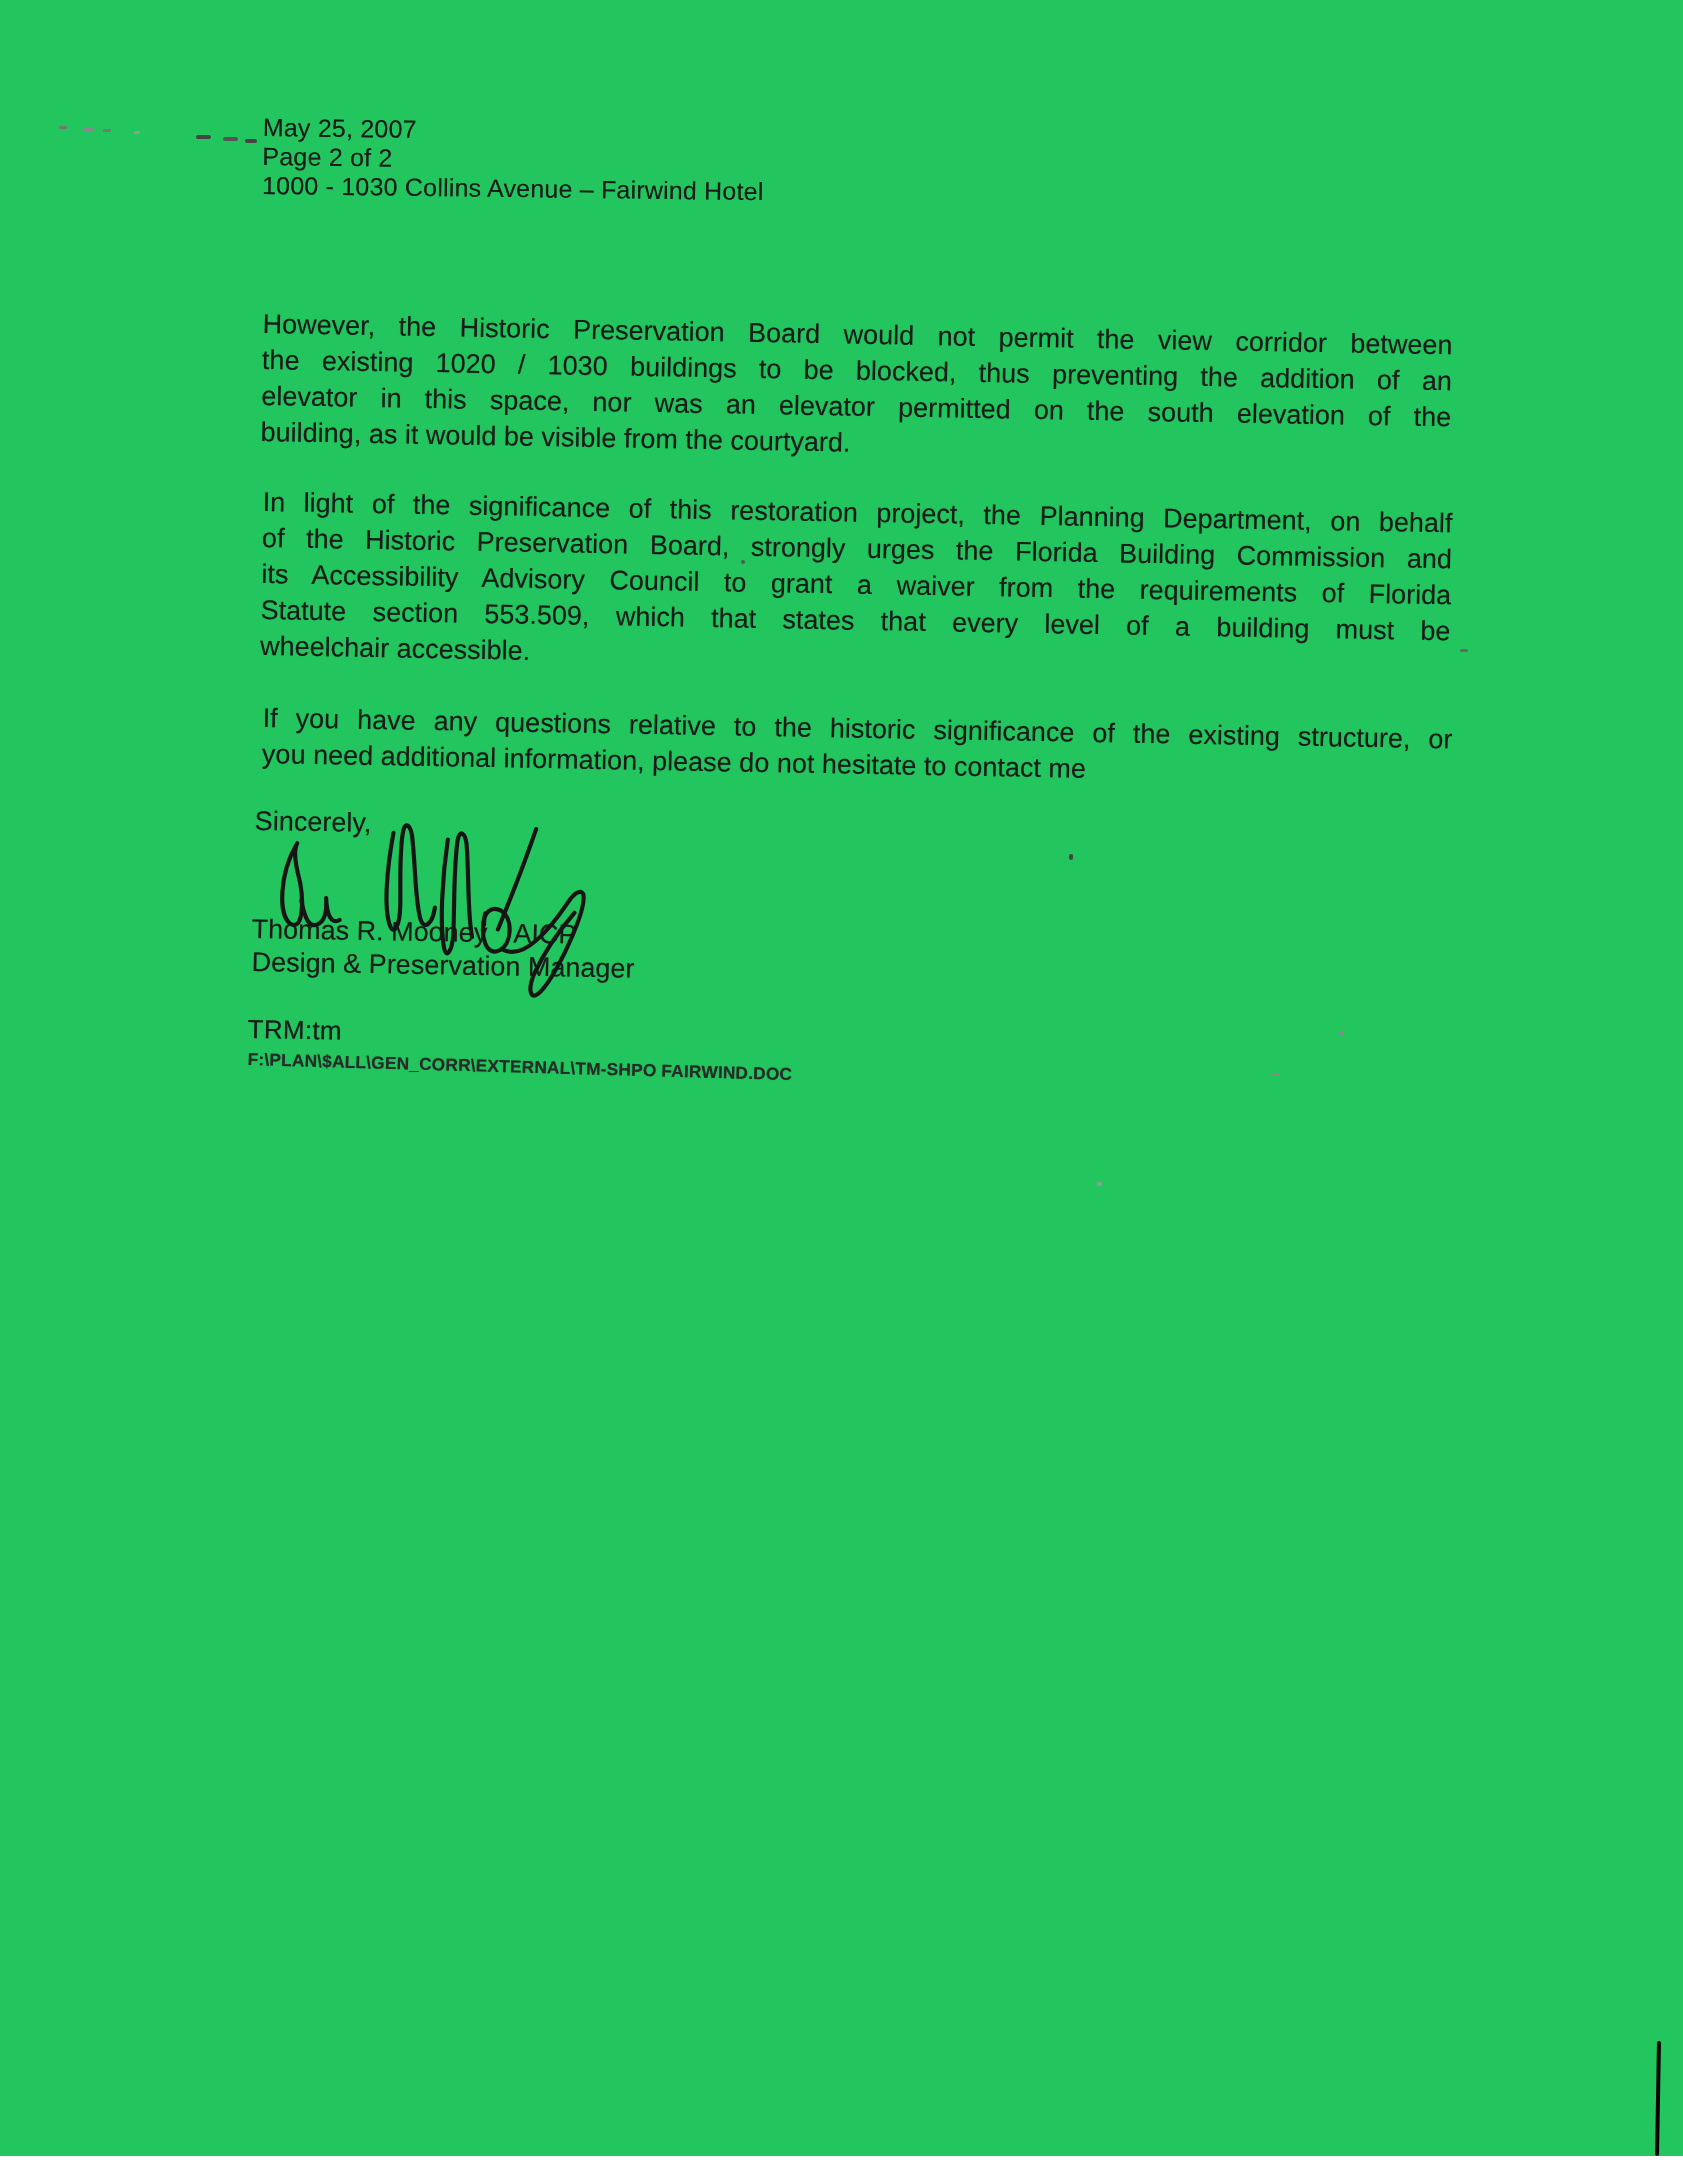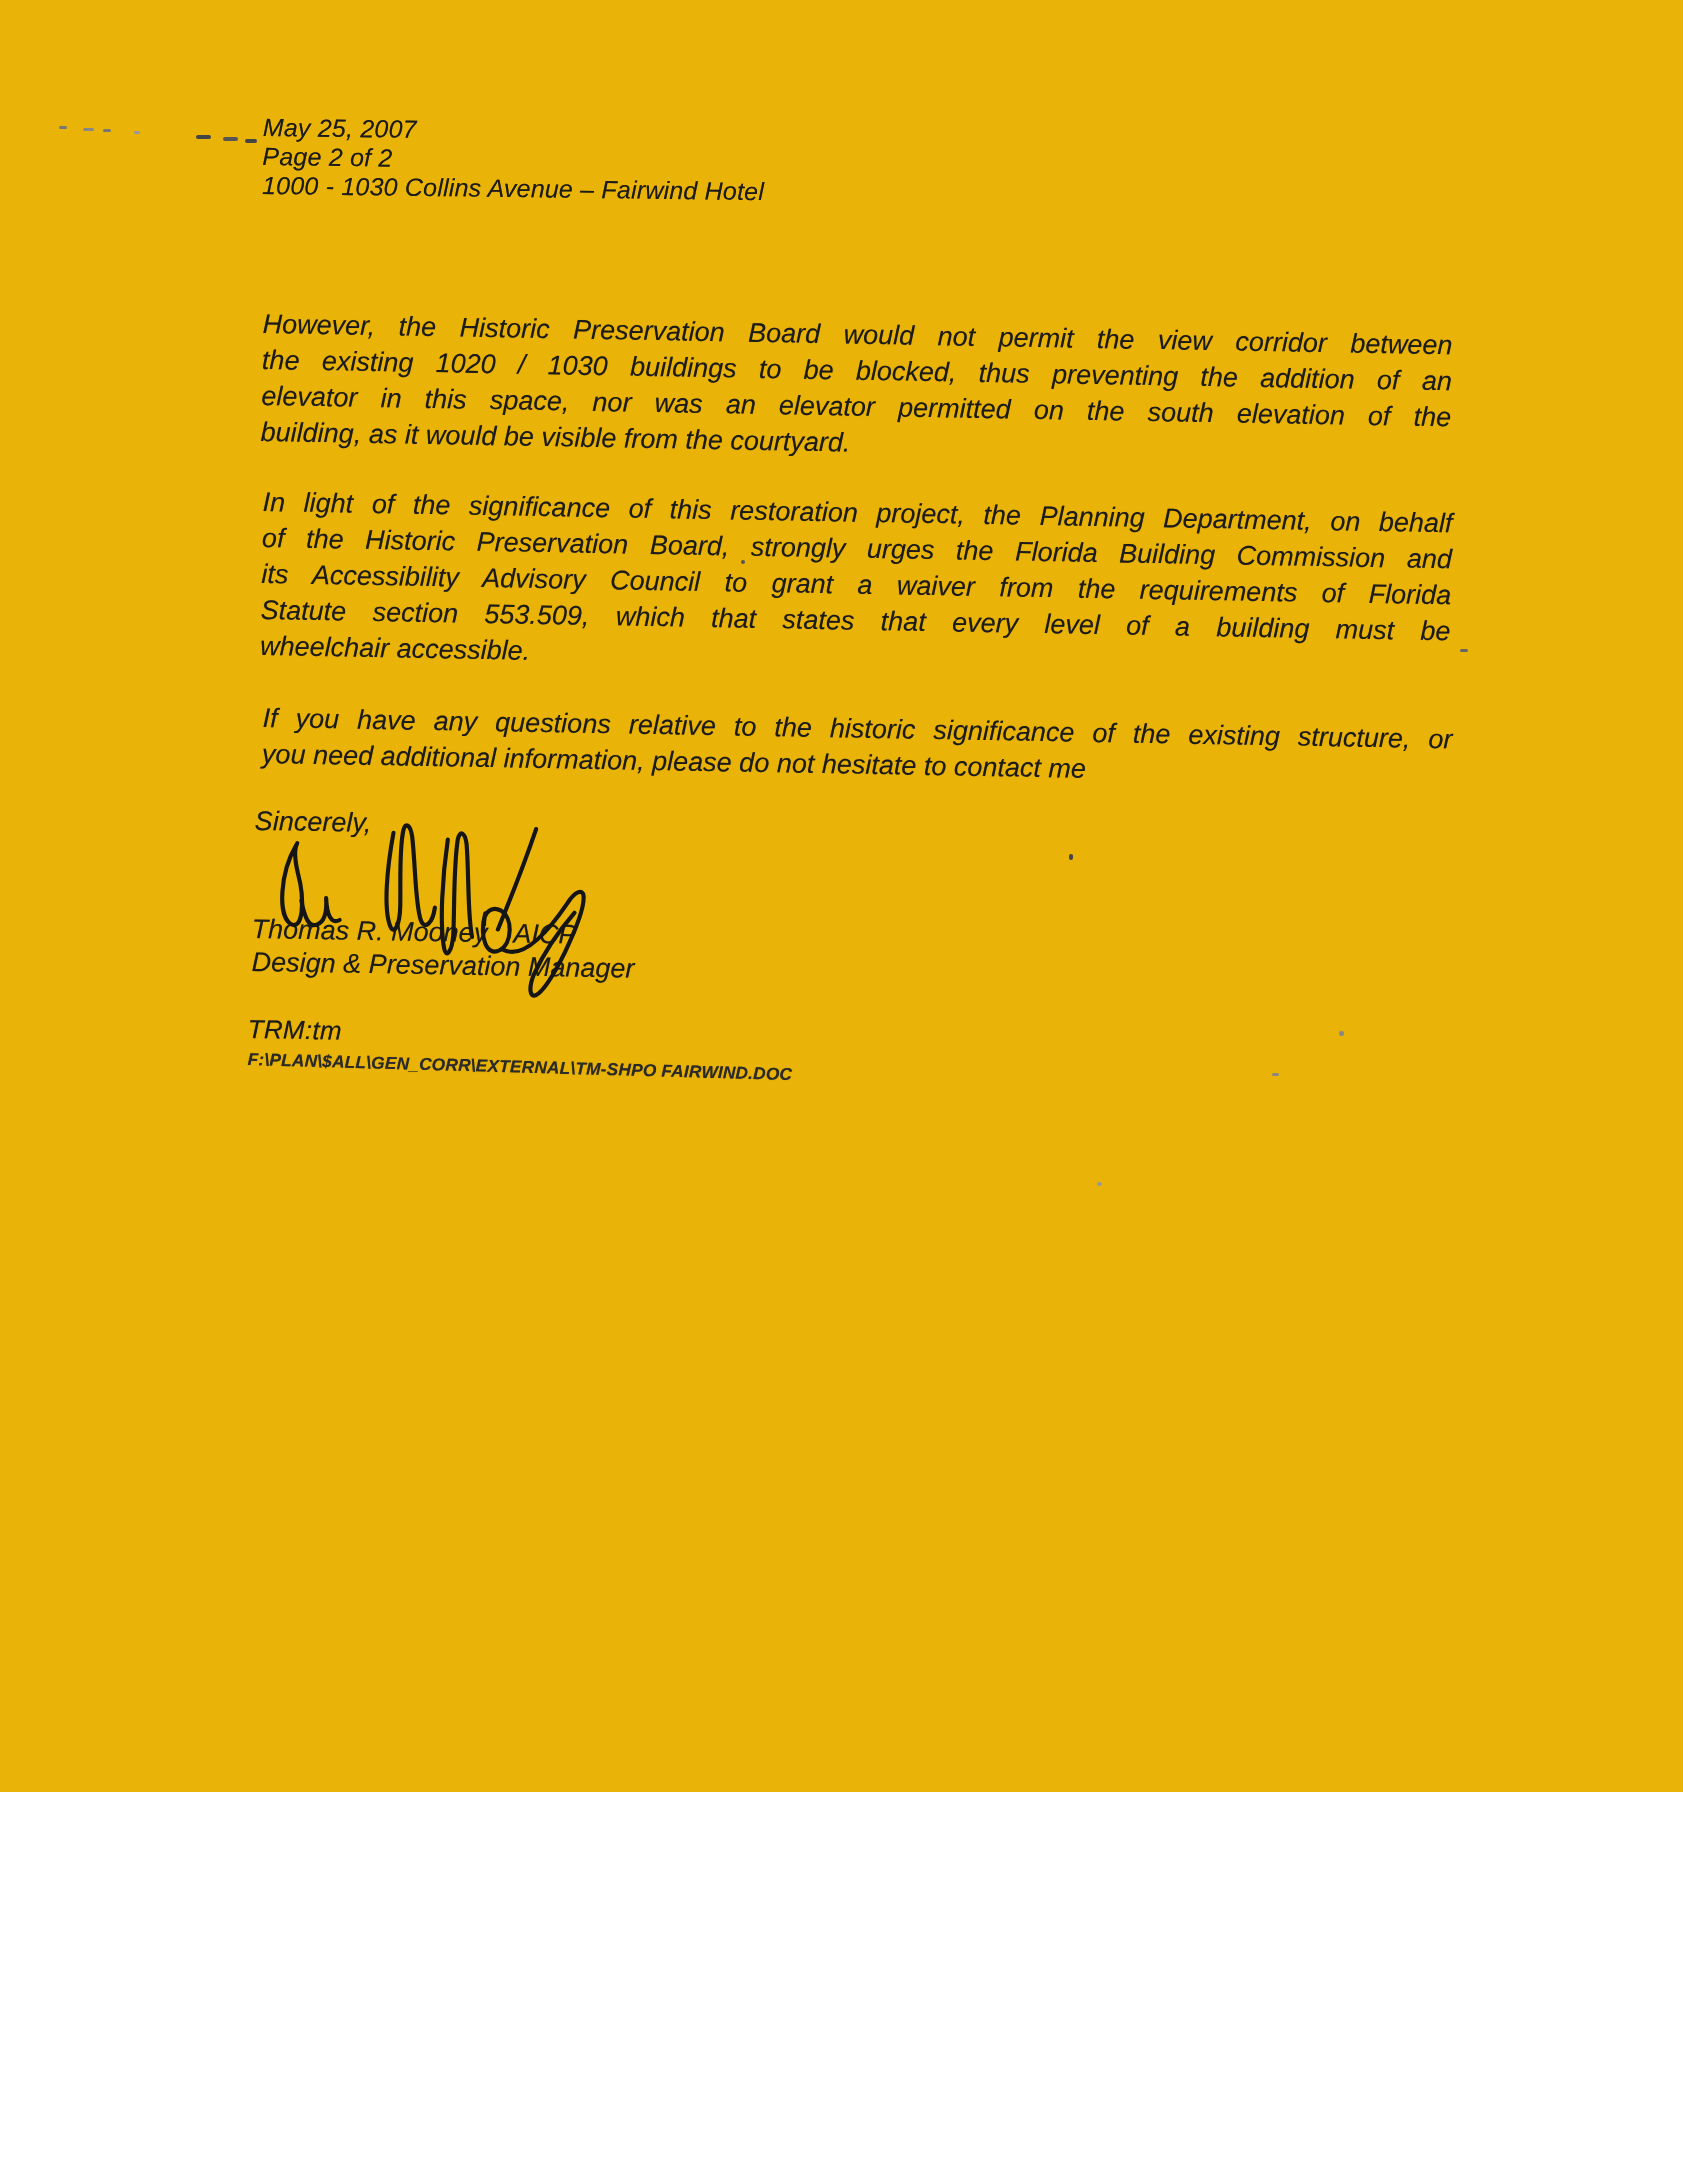--- a/index.html
+++ b/index.html
@@ -1,18 +1,18 @@
 <!DOCTYPE html>
 <html><head>
 <meta charset="utf-8">
 <style>
   html,body { margin:0; padding:0; background:#ffffff; }
   .page {
-    position:relative; width:1683px; height:1792px; background:#eab308;
-    overflow:hidden; font-family:"Liberation Sans", sans-serif; color:#1b1b1b;font-style:italic;
+    position:relative; width:1683px; height:2156px; background:#22c55e;
+    overflow:hidden; font-family:"Liberation Sans", sans-serif; color:#1b1b1b;
   }
   .blk { position:absolute; transform-origin:0 0; }
   
   .header { left:263px; top:113px; font-size:25px; line-height:29px;
             transform:rotate(0.7deg); letter-spacing:0.2px;
             text-shadow:0 0 0.6px rgba(0,0,0,0.45); }
   
   .para { left:263px; width:1190px; font-size:27px; line-height:36px;
           transform:rotate(1.03deg); text-shadow:0 0 0.7px rgba(0,0,0,0.4); }
   .p1 { top:306px; }

